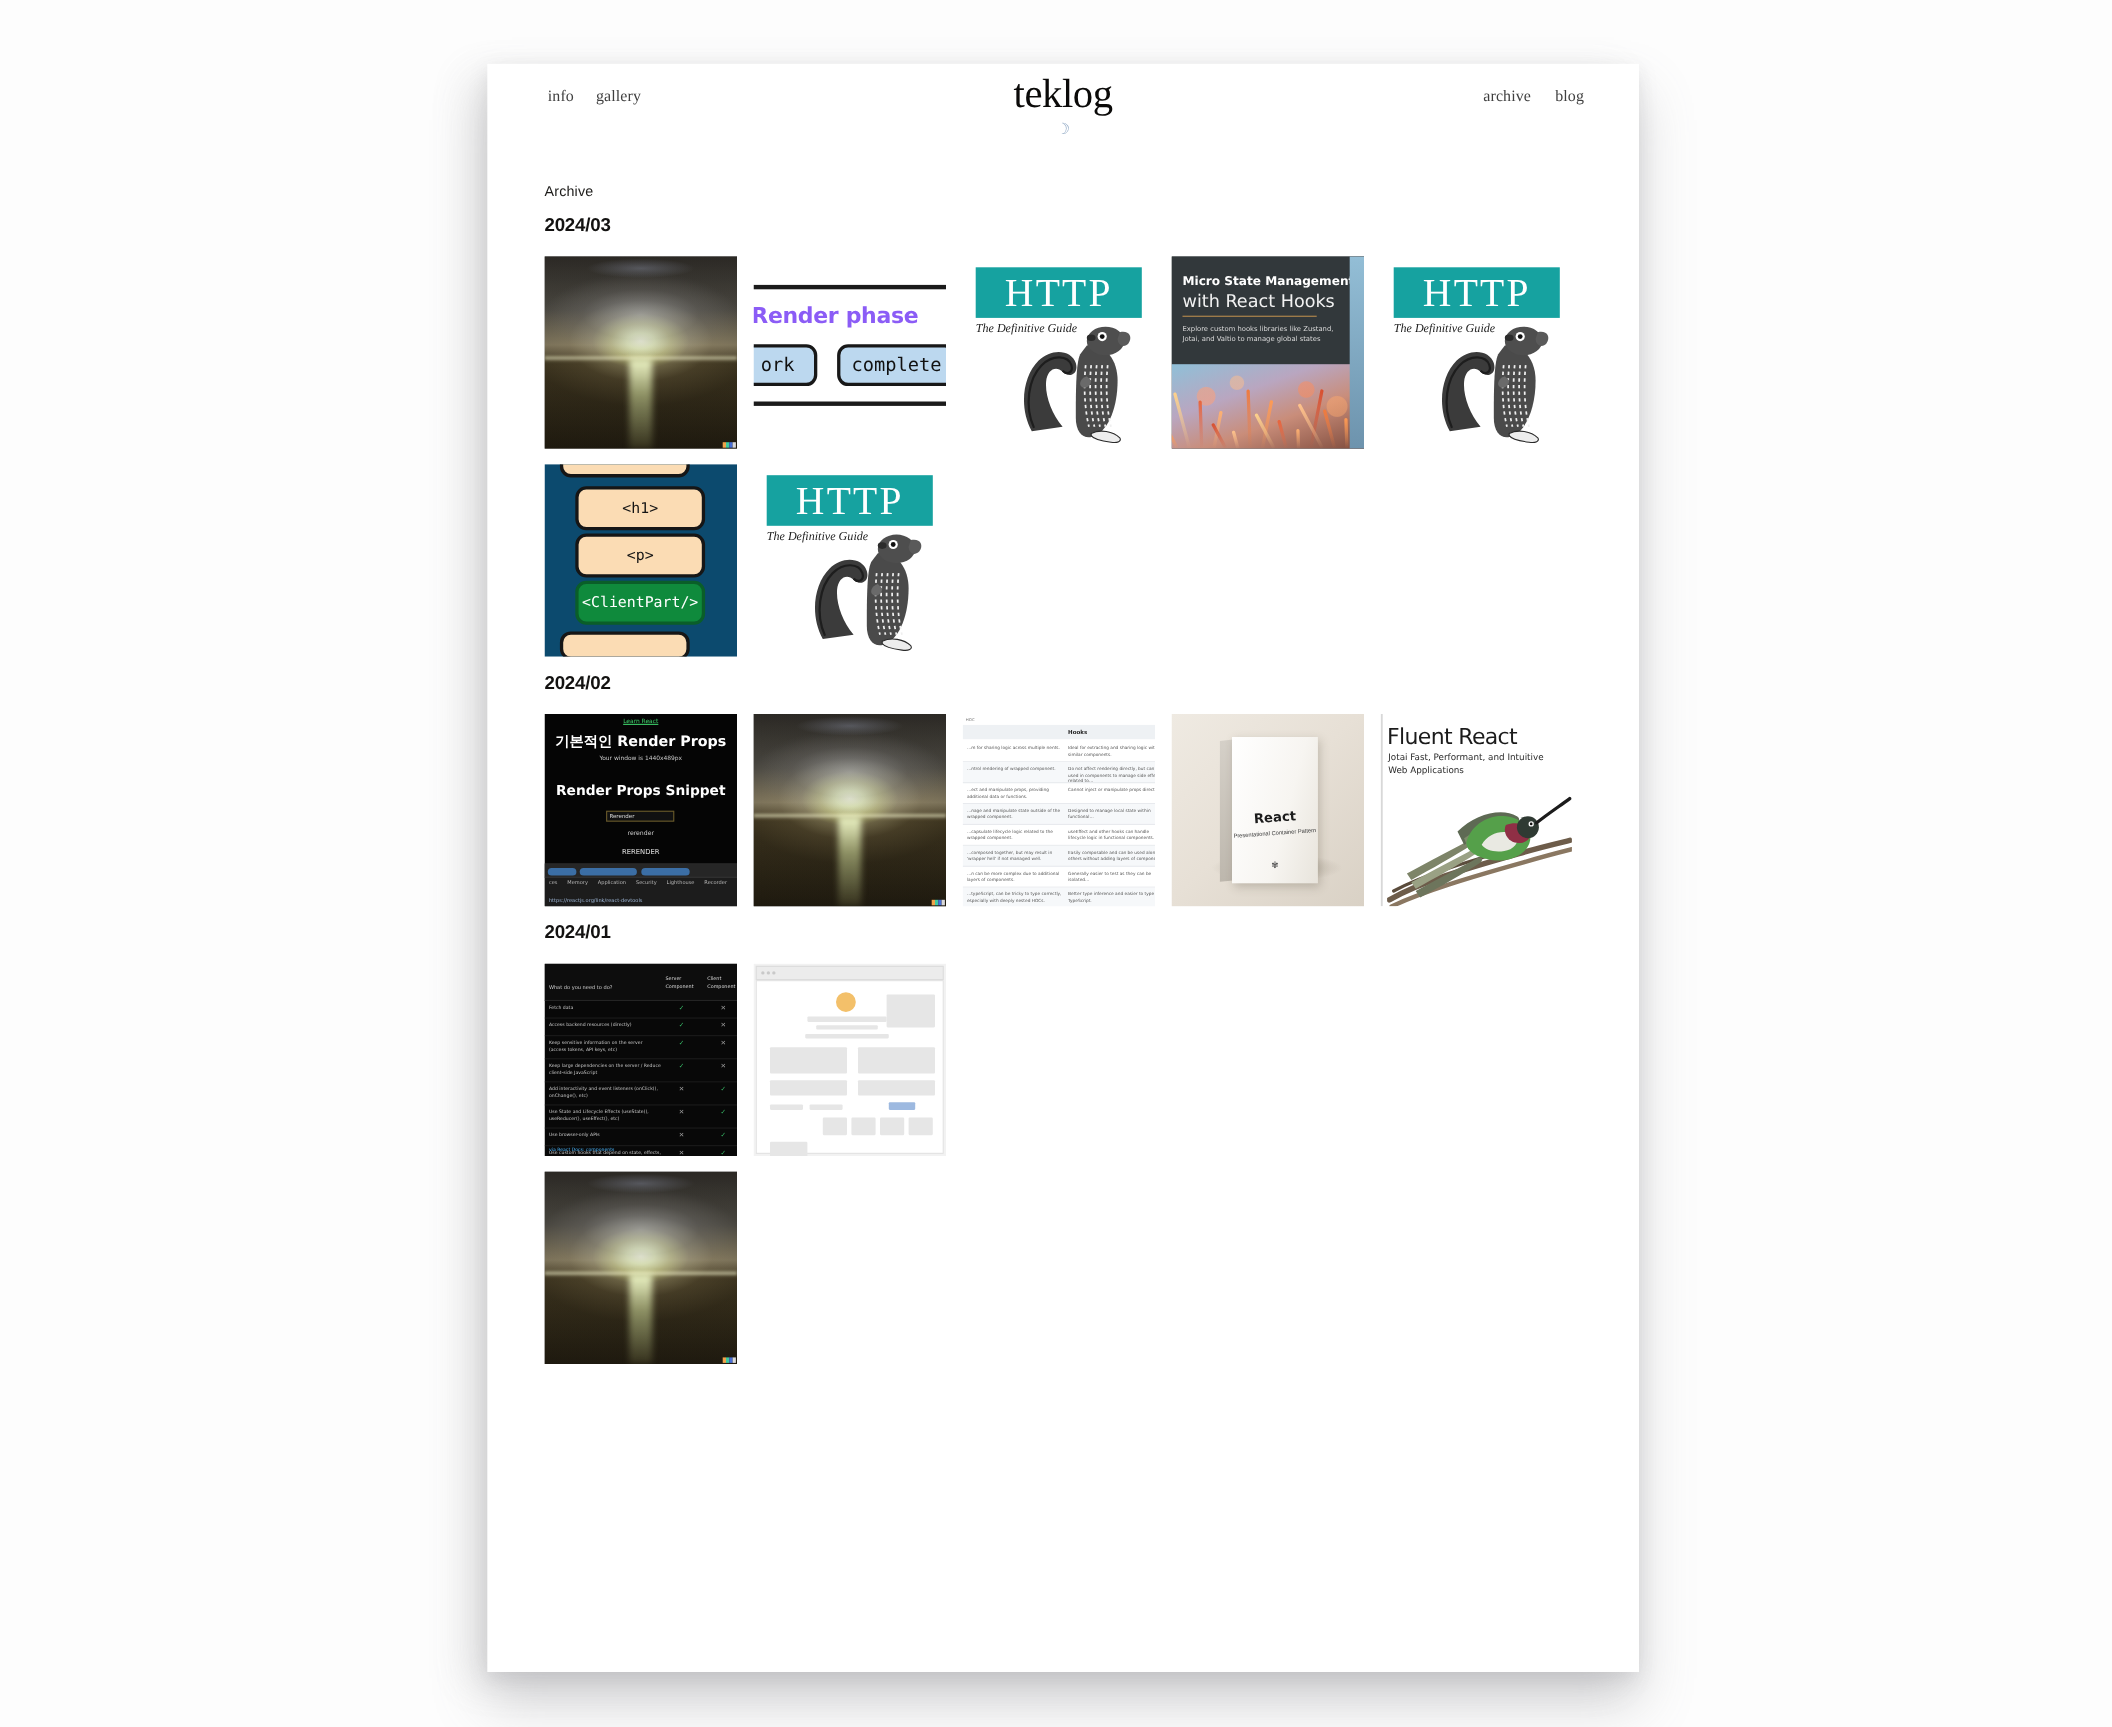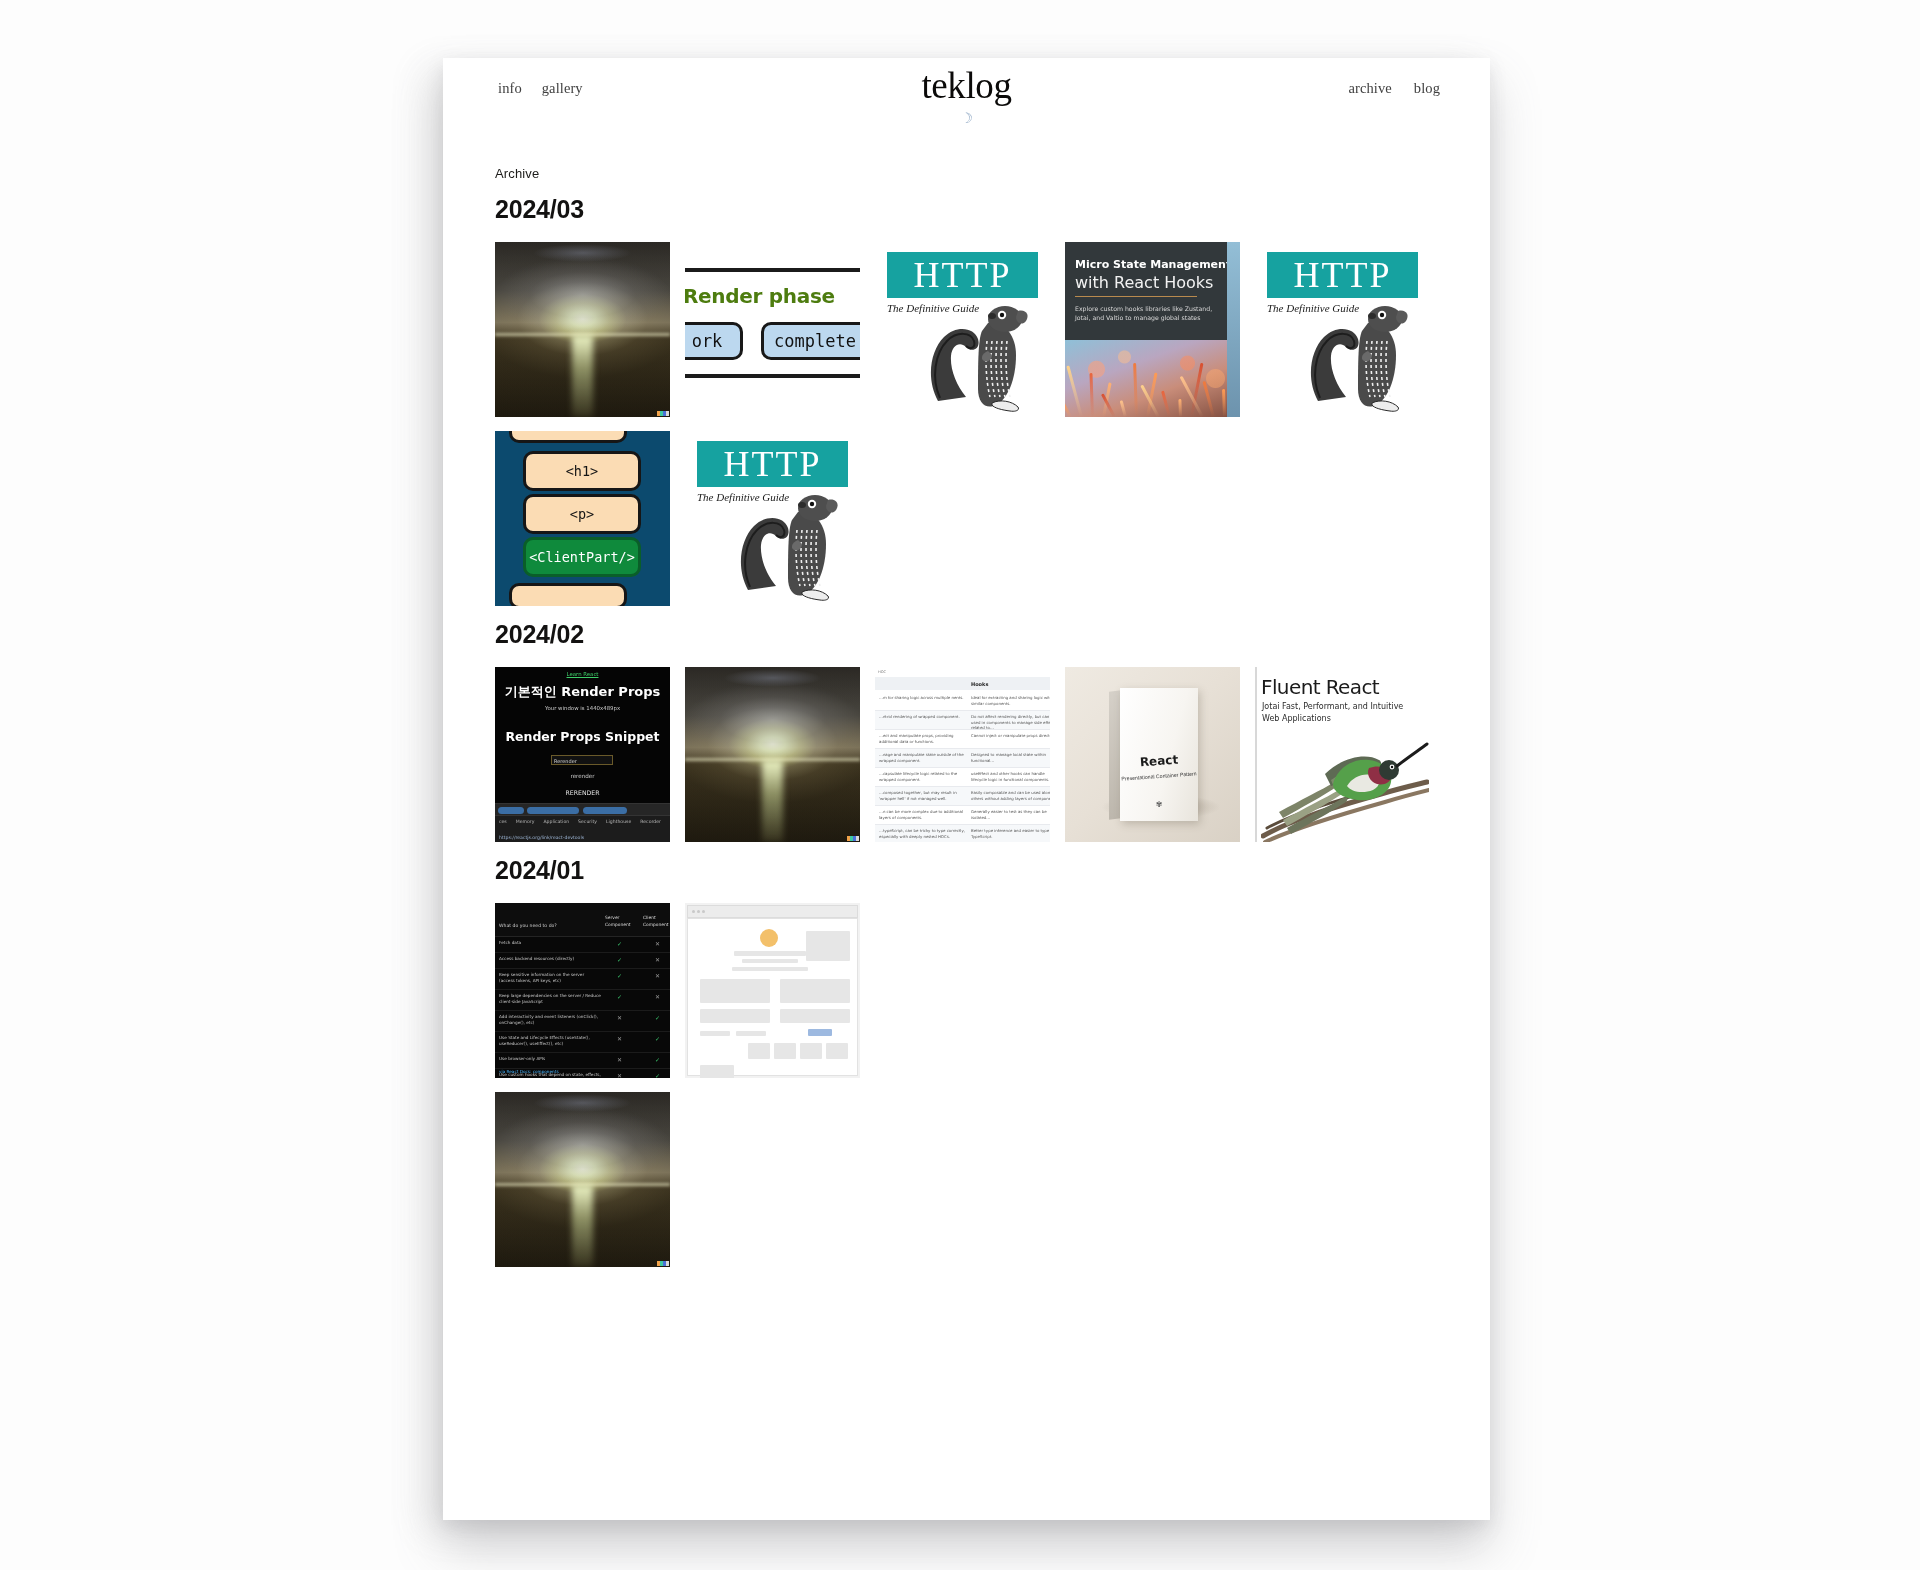--- a/index.html
+++ b/index.html
@@ -70,21 +70,21 @@
   
   .content { padding: 0 52px; }
   .page-label {
     font-size: 13px;
     color: #1c1b19;
     margin-top: 28px;
     letter-spacing: .15px;
   }
   .month-section { margin-top: 14px; }
   .month-title {
-    font-size: 25px;
+    font-size: 17px;
     font-weight: 700;
     color: #131211;
     letter-spacing: -0.2px;
     margin-bottom: 18px;
   }
   .thumb-grid {
     display: flex;
     flex-wrap: wrap;
     gap: 14px 15px;
     width: 940px;
@@ -109,21 +109,21 @@
   .art-sea::after { content:""; position:absolute; left:44%; width:12%; top:53%; bottom:0;
     background: linear-gradient(rgba(238,246,200,.95), rgba(214,226,160,.55) 40%, rgba(150,150,90,.18) 100%);
     filter: blur(3px); }
   .sea-h { position:absolute; left:0; right:0; top:52%; height:3px; background: rgba(250,250,210,.55); filter: blur(1.5px); }
   .sea-px { position:absolute; right:1px; bottom:1px; display:flex; }
   .sea-px i { width:3px; height:5px; display:block; }
 
   
   .art-render { width:100%; height:100%; background:#fff; position:relative; overflow:hidden; }
   .rp-line { position:absolute; left:-6px; right:-6px; height:4px; background:#1b1b1b; }
-  .rp-title { position:absolute; left:-2px; top:42px; font-size:20px; font-weight:700; color:#4d7c0f;
+  .rp-title { position:absolute; left:-2px; top:42px; font-size:20px; font-weight:700; color:#8b5cf6;
     font-family:"DejaVu Sans", sans-serif; letter-spacing:-.3px; white-space:nowrap; }
   .rp-box { position:absolute; height:38px; border:3px solid #181818; border-radius:10px;
     background:#bcd8ef; display:flex; align-items:center; justify-content:center;
     font-family:"DejaVu Sans Mono", monospace; font-size:17px; color:#111; }
 
   
   .art-http { width:100%; height:100%; background:#fff; position:relative; overflow:hidden; }
   .http-band { position:absolute; left:12px; right:12px; top:10px; height:46px; background:#16a2a0; }
   .http-word { position:absolute; left:0; right:0; top:10px; height:46px;
     display:flex; align-items:center; justify-content:center;

